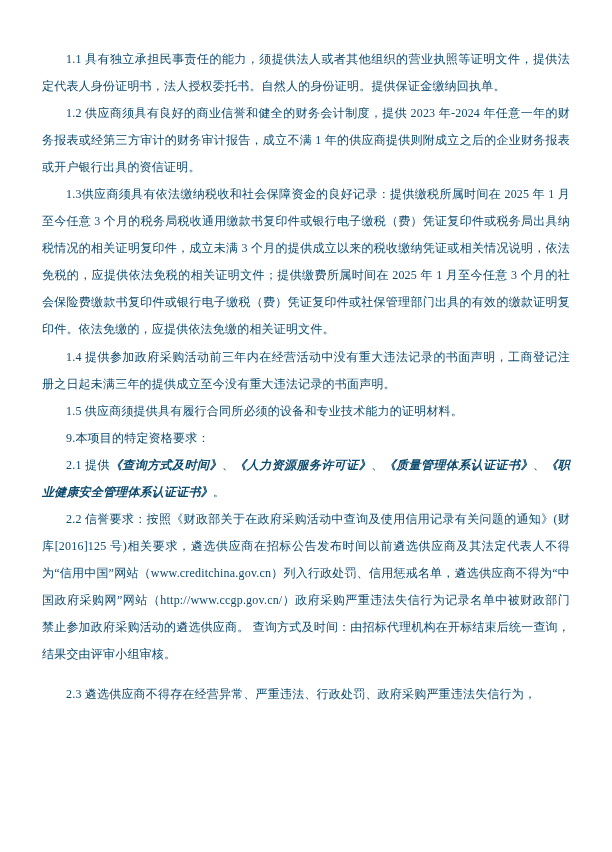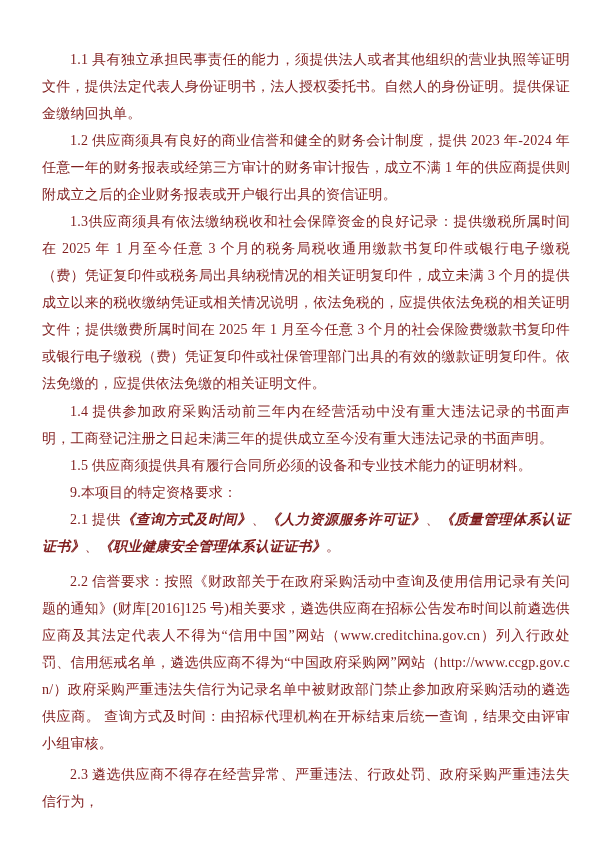--- a/index.html
+++ b/index.html
@@ -15,23 +15,23 @@
     background: #ffffff;
     padding: 46px 42px 0 42px;
     overflow: hidden;
   }
   .doc-body {
     width: 528px;
   }
   .para {
     margin: 0;
     font-family: "Liberation Serif", "DejaVu Serif", serif;
-    font-size: 14px;
+    font-size: 12px;
     line-height: 27px;
-    color: #7f1d1d;
+    color: #0c4a6e;
     text-align: justify;
     text-indent: 2em;
     letter-spacing: 0.2px;
     word-break: break-all;
   }
   .run-bi {
     font-weight: bold;
     font-style: italic;
   }
 </style>
@@ -40,16 +40,16 @@
 
 <div class="page">
   <div class="doc-body" id="doc">
       <p class="para"><span>1.1 具有独立承担民事责任的能力，须提供法人或者其他组织的营业执照等证明文件，提供法定代表人身份证明书，法人授权委托书。自然人的身份证明。提供保证金缴纳回执单。</span></p>
       <p class="para" style=""><span>1.2 供应商须具有良好的商业信誉和健全的财务会计制度，提供 2023 年-2024 年任意一年的财务报表或经第三方审计的财务审计报告，成立不满 1 年的供应商提供则附成立之后的企业财务报表或开户银行出具的资信证明。</span></p>
       <p class="para" style=""><span>1.3供应商须具有依法缴纳税收和社会保障资金的良好记录：提供缴税所属时间在 2025 年 1 月至今任意 3 个月的税务局税收通用缴款书复印件或银行电子缴税（费）凭证复印件或税务局出具纳税情况的相关证明复印件，成立未满 3 个月的提供成立以来的税收缴纳凭证或相关情况说明，依法免税的，应提供依法免税的相关证明文件；提供缴费所属时间在 2025 年 1 月至今任意 3 个月的社会保险费缴款书复印件或银行电子缴税（费）凭证复印件或社保管理部门出具的有效的缴款证明复印件。依法免缴的，应提供依法免缴的相关证明文件。</span></p>
       <p class="para" style="margin-top: 1px;"><span>1.4 提供参加政府采购活动前三年内在经营活动中没有重大违法记录的书面声明，工商登记注册之日起未满三年的提供成立至今没有重大违法记录的书面声明。</span></p>
       <p class="para"><span>1.5 供应商须提供具有履行合同所必须的设备和专业技术能力的证明材料。</span></p>
       <p class="para"><span>9.本项目的特定资格要求：</span></p>
       <p class="para"><span>2.1 提供</span><span class="run-bi">《查询方式及时间》</span><span>、</span><span class="run-bi">《人力资源服务许可证》</span><span>、</span><span class="run-bi">《质量管理体系认证证书》</span><span>、</span><span class="run-bi">《职业健康安全管理体系认证证书》</span><span>。</span></p>
-      <p class="para" style="margin-top: 8px;"><span>2.2 信誉要求：按照《财政部关于在政府采购活动中查询及使用信用记录有关问题的通知》(财库[2016]125 号)相关要求，遴选供应商在招标公告发布时间以前遴选供应商及其法定代表人不得为“信用中国”网站（www.creditchina.gov.cn）列入行政处罚、信用惩戒名单，遴选供应商不得为“中国政府采购网”网站（http://www.ccgp.gov.cn/）政府采购严重违法失信行为记录名单中被财政部门禁止参加政府采购活动的遴选供应商。 查询方式及时间：由招标代理机构在开标结束后统一查询，结果交由评审小组审核。</span></p>
-      <p class="para" style="margin-top: 4px;"><span>2.3 遴选供应商不得存在经营异常、严重违法、行政处罚、政府采购严重违法失信行为，</span></p>
+      <p class="para" style=""><span>2.2 信誉要求：按照《财政部关于在政府采购活动中查询及使用信用记录有关问题的通知》(财库[2016]125 号)相关要求，遴选供应商在招标公告发布时间以前遴选供应商及其法定代表人不得为“信用中国”网站（www.creditchina.gov.cn）列入行政处罚、信用惩戒名单，遴选供应商不得为“中国政府采购网”网站（http://www.ccgp.gov.cn/）政府采购严重违法失信行为记录名单中被财政部门禁止参加政府采购活动的遴选供应商。 查询方式及时间：由招标代理机构在开标结束后统一查询，结果交由评审小组审核。</span></p>
+      <p class="para" style="margin-top: 13px;"><span>2.3 遴选供应商不得存在经营异常、严重违法、行政处罚、政府采购严重违法失信行为，</span></p>
     </div>
 </div>
 
 </body></html>

